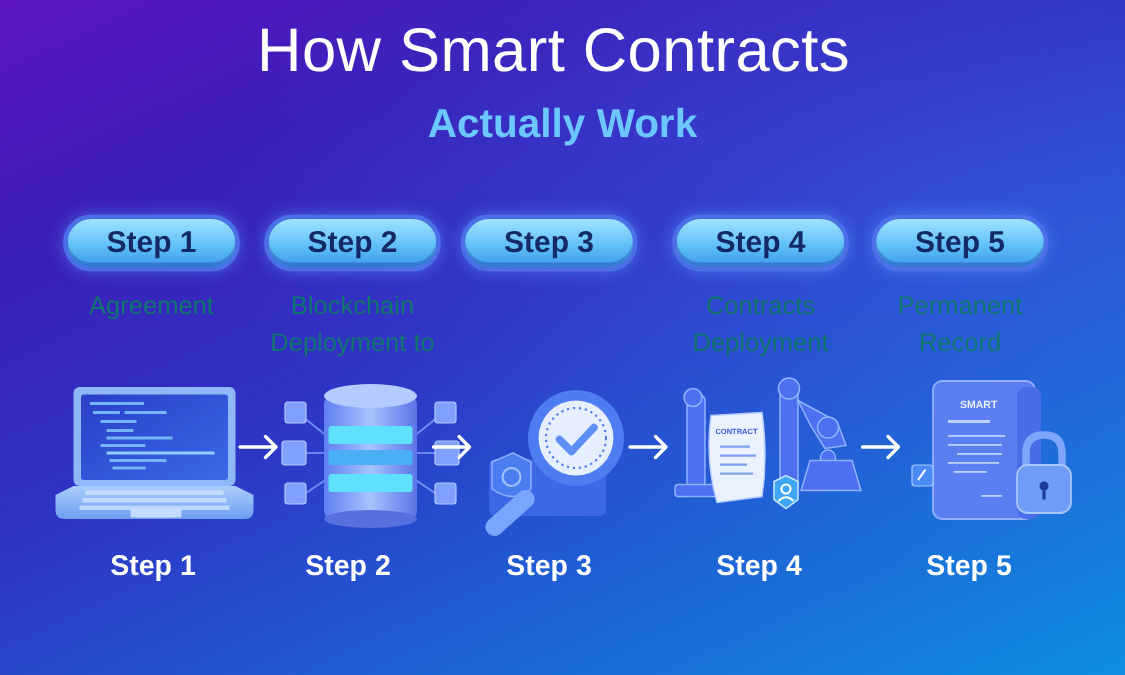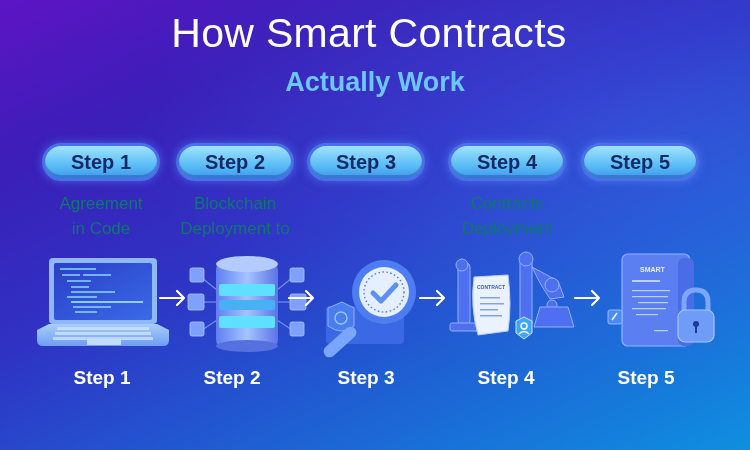--- a/index.html
+++ b/index.html
@@ -53,21 +53,20 @@
 
 <div class="glow"></div>
 
 <div class="title">How Smart Contracts</div>
 <div class="subtitle">Actually Work</div>
 
 <div class="col" style="left:31px;">
   <div class="badge">Step 1</div>
   <div class="desc">
     <div>Agreement</div>
-    <div>in Code</div>
   </div>
 </div>
 <div class="col" style="left:165px;">
   <div class="badge">Step 2</div>
   <div class="desc">
     <div>Blockchain</div>
     <div>Deployment to</div>
   </div>
 </div>
 <div class="col" style="left:296px;">
@@ -75,20 +74,24 @@
 </div>
 <div class="col" style="left:437px;">
   <div class="badge">Step 4</div>
   <div class="desc">
     <div>Contracts</div>
     <div>Deployment</div>
   </div>
 </div>
 <div class="col" style="left:570px;">
   <div class="badge">Step 5</div>
+  <div class="desc">
+    <div>Permanent</div>
+    <div>Record</div>
+  </div>
 </div>
 
 <svg class="illus" style="left:27px;" viewBox="0 0 150 110">
   <defs>
     <linearGradient id="lapScreen" x1="0" y1="0" x2="1" y2="1">
       <stop offset="0" stop-color="#2a3fc7"></stop>
         <stop offset="1" stop-color="#3a6ae8"></stop>
     </linearGradient>
     <linearGradient id="lapBase" x1="0" y1="0" x2="0" y2="1">
       <stop offset="0" stop-color="#a9cdfb"></stop>

